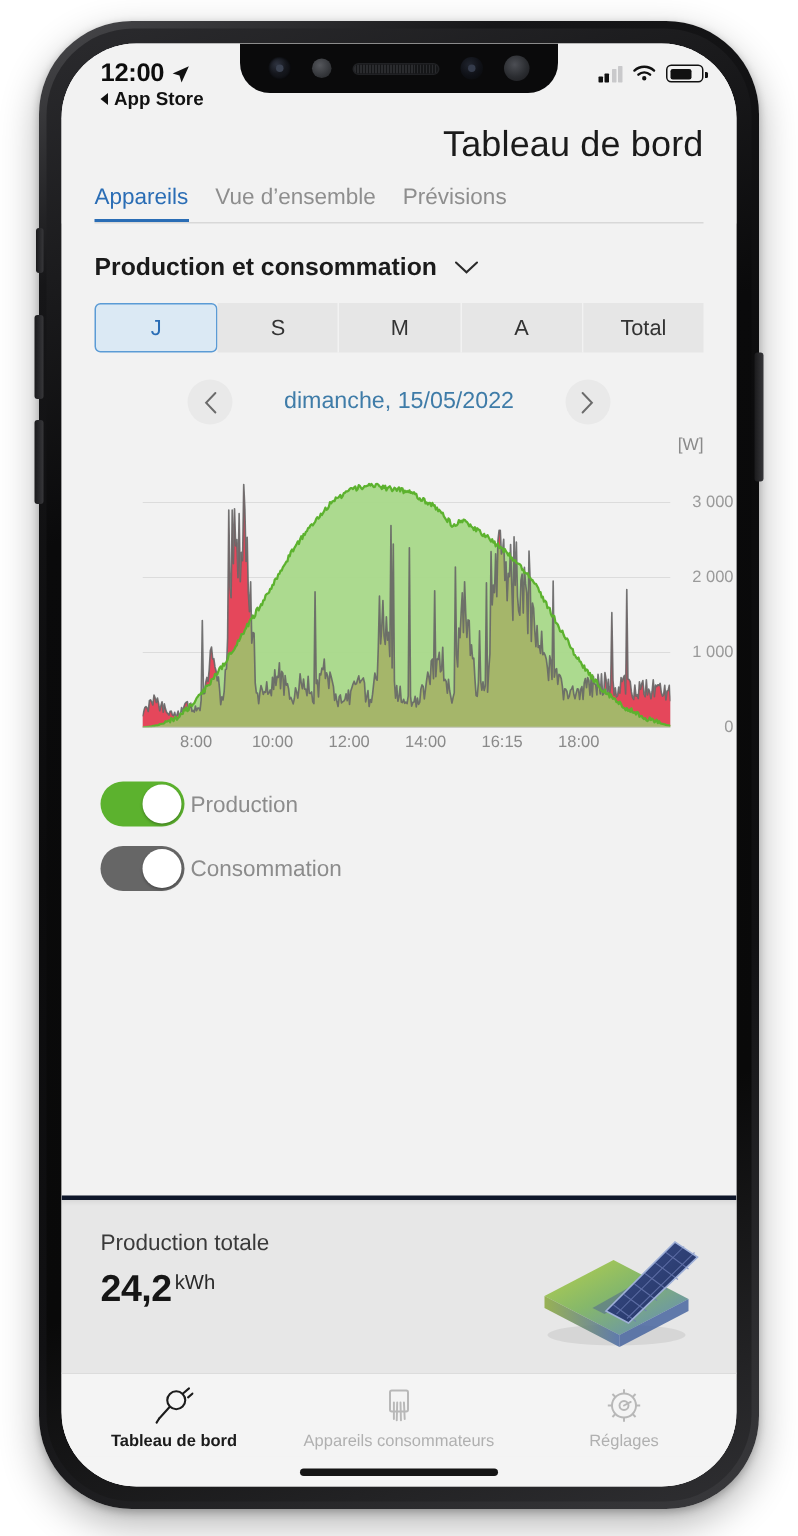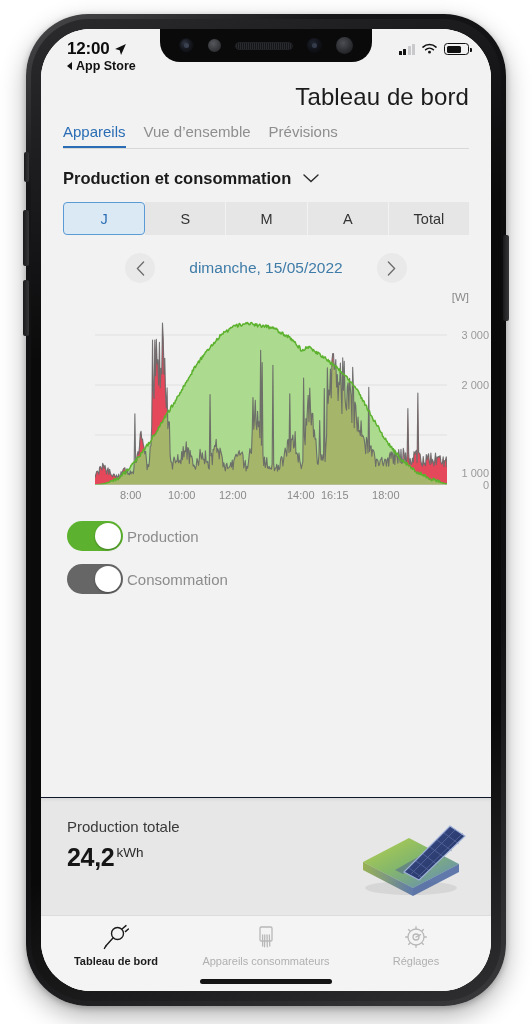--- a/index.html
+++ b/index.html
@@ -130,21 +130,21 @@
   
   .legend { padding: 6px 22px 0 26px; display:flex; flex-direction:column; gap:13px; }
   .leg-row { display:flex; align-items:center; gap:4px; }
   .toggle { width:56px; height:30px; border-radius:15px; position:relative; flex:none; }
   .toggle .knob { position:absolute; top:2px; right:2px; width:26px;height:26px;border-radius:50%;
                   background:#fff; box-shadow:0 1px 2px rgba(0,0,0,.30); }
   .leg-label { font-size:15px; color:#8c8c8c; }
 
   
   .spacer { flex:1; }
-  .total-card { background:#e7e7e7; border-top:1px solid #0f172a;
+  .total-card { background:#e7e7e7; border-top:3px solid #0f172a;
                 box-shadow: inset 0 3px 5px -3px rgba(0,0,0,.12);
                 padding: 20px 22px 18px 26px; position:relative; min-height:118px; }
   .total-label { font-size:15px; color:#3a3a3a; }
   .total-val { margin-top:8px; display:flex; align-items:flex-start; gap:2px; }
   .total-num { font-size:25px; font-weight:bold; color:#161616; letter-spacing:-0.3px; }
   .total-unit { font-size:13.5px; color:#2a2a2a; margin-top:2px; }
   .solar { position:absolute; right:22px; top:16px; width:118px; height:84px; }
 
   
   .bottomnav { background:#f4f4f4; border-top:1px solid #dcdcdc; display:flex;
@@ -267,30 +267,30 @@
               <polygon points="56.74945533769061,120.40476274681272 57.516339869281076,35 58.28322440087148,86.12585202385368 59.050108932461896,93.50300298204593 59.81699346405231,35 60.583877995642716,70.74788880470916 61.35076252723313,34.214371074622505 62.11764705882354,58.87785754764779 62.88453159041395,54.667441734872895 63.65141612200436,80.10617425644323 64.41830065359477,37.33352082227569 65.18518518518518,82.841143211612 65.9520697167756,63.228495233406974 66.718954248366,68.7676435719908 67.48583877995641,17.98206802627365 68.25272331154683,34.31907922016515 69.01960784313724,69.28270105039316 69.78649237472764,53.237200898671546 70.55337690631806,90.10515382961259 71.32026143790847,102.82886417773761 72.08714596949888,82.91103275564166 72.08714596949888,107.7458023997694 71.32026143790847,109.23760459762 70.55337690631806,112.53779598232975 69.78649237472764,110.96216586602287 69.01960784313724,113.84410387365264 68.25272331154683,114.88651627091157 67.48583877995641,117.47756068015676 66.718954248366,117.74094990811322 65.9520697167756,117.79397947329846 65.18518518518518,120.4335076566096 64.41830065359477,122.28521594775272 63.65141612200436,121.94907950053161 62.88453159041395,125.16297319537935 62.11764705882354,126.05687032464672 61.35076252723313,127.649901237493 60.583877995642716,128.9445607236268 59.81699346405231,129.89767732349486 59.050108932461896,130.87373691342754 58.28322440087148,130.1657792176556 57.516339869281076,131.11690613997524 56.74945533769061,134.7461868155756" fill="#e8384f" opacity="0.9"></polygon>
               <polygon points="236.9673202614379,55.20073832811157 237.73420479302834,48.554112855544645 238.50108932461873,48.54195044044556 238.50108932461873,59.40451657811019 237.73420479302834,60.43829979927712 236.9673202614379,57.15072952532297" fill="#e8384f" opacity="0.9"></polygon>
               <polygon points="308.2875816993465,143.41649959131004 309.0544662309368,148.0591141069818 309.0544662309368,157.6413178224124 308.2875816993465,154.7370460488243" fill="#e8384f" opacity="0.9"></polygon>
               <polygon points="310.5882352941176,147.8849129487486 311.35511982570813,158.04889441766642 312.12200435729847,152.0369013921056 312.88888888888897,103.45508317179151 313.65577342047925,148.40476810388313 314.42265795206976,158.48469038608027 315.1895424836601,153.61402118177975 315.9564270152506,159.54740338803376 316.72331154684093,158.78316523402347 317.49019607843144,153.09250909169515 318.25708061002183,157.09343532914428 319.0239651416122,146.6571739924811 319.79084967320256,149.28416771732907 320.55773420479306,146.91658217025997 321.32461873638346,145.25177597853093 322.0915032679739,157.5894998628096 322.8583877995642,88.05346006921168 323.6252723311547,147.677643124156 324.39215686274514,148.0149426084406 325.15904139433553,149.45585976318856 325.925925925926,156.28678338651306 326.6928104575164,159.8378638460745 327.45969498910677,161.2810260368692 328.22657952069716,151.65933936480602 328.99346405228766,159.11036936725668 329.760348583878,158.10238865122557 330.5272331154684,160.6875635126733 331.29411764705884,149.52903151193087 332.06100217864935,154.53370447099599 332.8278867102396,150.86740293178164 333.5947712418301,148.7063025364767 334.36165577342047,157.79255866929986 335.1285403050109,159.47147663783403 335.8954248366013,148.1536310295381 336.6623093681918,158.28649889380634 337.4291938997821,154.38683020421882 338.1960784313726,156.41328330703809 338.96296296296293,160.82714594231712 339.7298474945534,155.99191276650023 340.4967320261438,148.1391825069633 341.2636165577343,159.39404629398794 342.03050108932456,151.7507510974672 342.79738562091507,152.7218089968862 343.5642701525054,151.55102053503583 344.33115468409585,152.00000048869055 345.09803921568624,150.6389184929576 345.86492374727675,156.66645912328576 346.6318082788671,159.06921176829627 347.39869281045753,158.26896349987953 348.165577342048,151.82765935232956 348.9324618736383,161.57129734222147 349.69934640522877,155.60888626790904 350.4662309368192,155.2818995792206 351.23311546840955,151.84578779063455 352,162.50084440797568 352,179.10393382906915 351.23311546840955,178.64584745712466 350.4662309368192,178.57082649066817 349.69934640522877,178.44678088120776 348.9324618736383,178.23623725562834 348.165577342048,177.9132226187679 347.39869281045753,177.75708925261412 346.6318082788671,177.61434327147106 345.86492374727675,177.47873429237887 345.09803921568624,177.0942270932244 344.33115468409585,175.70411837062022 343.5642701525054,177.06046698646603 342.79738562091507,174.76731566441993 342.03050108932456,175.97694707462207 341.2636165577343,176.61718575899897 340.4967320261438,174.82296107650967 339.7298474945534,174.04437274870529 338.96296296296293,174.9971252613597 338.1960784313726,173.2627489321372 337.4291938997821,174.9533202968586 336.6623093681918,175.7173617075731 335.8954248366013,175.19584552252212 335.1285403050109,173.72747470139808 334.36165577342047,174.32055522595613 333.5947712418301,173.77414934824102 332.8278867102396,172.29955393955726 332.06100217864935,172.34652091345237 331.29411764705884,172.84719768341847 330.5272331154684,170.1812360343525 329.760348583878,169.60549683339713 328.99346405228766,171.32195879363158 328.22657952069716,169.73538273014532 327.45969498910677,170.21450762979862 326.6928104575164,169.91350953407536 325.925925925926,167.26712220631268 325.15904139433553,169.5659217021564 324.39215686274514,168.04949681869908 323.6252723311547,168.96614518768126 322.8583877995642,166.98446318111124 322.0915032679739,168.49461051023084 321.32461873638346,167.2022074631097 320.55773420479306,166.86506575748552 319.79084967320256,166.21718304453327 319.0239651416122,164.26264826248934 318.25708061002183,162.7973966249194 317.49019607843144,164.33139462447636 316.72331154684093,162.89593067635374 315.9564270152506,163.13350474896126 315.1895424836601,161.03475782528417 314.42265795206976,160.48055173901435 313.65577342047925,160.88947903158743 312.88888888888897,159.59312477542298 312.12200435729847,157.81347330534635 311.35511982570813,159.9907464078569 310.5882352941176,156.9707420538453" fill="#e8384f" opacity="0.9"></polygon>
               <polyline points="0,172.52902792692186 0.7668845315904113,169.58327309241483 1.5337690631808225,166.77650658331666 2.300653594771234,166.08960504139174 3.067538126361645,167.05578132624723 3.834422657952079,169.2569569655493 4.60130718954249,162.16765693832846 5.368191721132901,161.51282464120902 6.135076252723313,162.9330466498084 6.901960784313724,165.00809793696686 7.668845315904135,158.31322621604713 8.435729847494548,160.30419416221915 9.202614379084958,163.32336430386 9.969498910675393,160.35334447721996 10.736383442265803,164.14076615217854 11.503267973856214,168.84890251309264 12.270152505446626,165.41687299043784 13.037037037037036,162.82644633098883 13.803921568627448,169.76914396702074 14.57080610021786,164.21195037293276 15.33769063180827,167.72148548907444 16.104575163398682,169.90626973145928 16.871459694989095,170.68728351709368 17.638344226579527,171.7109695688364 18.405228758169937,169.16100337639352 19.17211328976035,169.1122279739068 19.93899782135076,171.62470181794467 20.70588235294117,172.05294355357393 21.472766884531584,169.88790582839698 22.23965141612202,173.00740641263576 23.00653594771243,171.61044886426015 23.77342047930284,169.06091094097542 24.540305010893253,173.17552862004518 25.307189542483663,171.2963709567653 26.074074074074073,166.64966822452016 26.840958605664486,170.0037331115888 27.607843137254896,166.12613404790562 28.374727668845306,164.02304899012861 29.14161220043572,163.18152908261047 29.90849673202613,162.73099621545452 30.675381263616565,168.62793701366985 31.442265795206975,166.85400983480847 32.209150326797385,163.74175572970333 32.9760348583878,169.3027583840509 33.742919389978205,168.53314564248055 34.50980392156864,169.75526694378433 35.27668845315905,165.66589662363847 36.04357298474947,168.85387313029347 36.81045751633987,167.0206468139287 37.57734204793029,166.9705718128432 38.3442265795207,168.67991288472106 39.11111111111111,161.5403945978483 39.87799564270152,108.75291228444492 40.644880174291934,157.42447688080654 41.41176470588234,157.25338031351572 42.178649237472754,149.81713890843932 42.94553376906317,146.64120875667655 43.71241830065358,149.32261804713156 44.47930283224399,141.374002526513 45.24618736383441,128.73799351862206 46.01307189542481,126.37364840039999 46.77995642701527,134.2949756339874 47.54684095860568,134.11969343271912 48.31372549019609,139.64348956381573 49.080610021786505,142.3106543380061 49.84749455337691,148.85427722724435 50.614379084967325,146.31067549586294 51.38126361655774,154.30670154480373 52.148148148148145,164.7117952393161 52.91503267973856,159.4929054803014 53.68191721132897,161.64578939855488 54.44880174291938,155.86448682854385 55.21568627450979,141.6473676008338 55.982570806100206,140.9581481693034 56.74945533769061,120.40476274681272 57.516339869281076,35 58.28322440087148,86.12585202385368 59.050108932461896,93.50300298204593 59.81699346405231,35 60.583877995642716,70.74788880470916 61.35076252723313,34.214371074622505 62.11764705882354,58.87785754764779 62.88453159041395,54.667441734872895 63.65141612200436,80.10617425644323 64.41830065359477,37.33352082227569 65.18518518518518,82.841143211612 65.9520697167756,63.228495233406974 66.718954248366,68.7676435719908 67.48583877995641,17.98206802627365 68.25272331154683,34.31907922016515 69.01960784313724,69.28270105039316 69.78649237472764,53.237200898671546 70.55337690631806,90.10515382961259 71.32026143790847,102.82886417773761 72.08714596949888,82.91103275564166 72.85403050108934,123.79239639085623 73.62091503267975,116.7291637350531 74.38779956427017,117.10545033117201 75.15468409586057,150.4119578945072 75.92156862745098,156.90025521231632 76.6884531590414,156.9893963424105 77.45533769063181,164.1239393075197 78.22222222222221,156.99499421887927 78.98910675381264,152.02642351519827 79.75599128540304,154.43602436327404 80.52287581699345,157.88496279106423 81.28976034858387,156.09515069162666 82.05664488017428,156.52787120572884 82.82352941176468,149.61246738237494 83.5904139433551,157.77865253850527 84.35729847494551,156.88932086891603 85.12418300653597,154.98069544134577 85.89106753812638,158.7976821887467 86.65795206971679,146.54167575808913 87.4248366013072,154.65479723398204 88.19172113289761,141.6125467062256 88.95860566448802,151.9236053683659 89.72549019607844,145.87906496691352 90.49237472766885,146.6333077867696 91.25925925925925,136.8080024730276 92.02614379084967,154.1151863209095 92.79302832244008,142.62950070245006 93.55991285403049,143.86268922295443 94.3267973856209,158.4256818111036 95.09368191721131,145.39982406571275 95.86056644880172,151.741799560993 96.62745098039214,150.8176343095828 97.39433551198255,154.19306364940914 98.16122004357295,161.10914451335762 98.92810457516337,159.94194564213151 99.69498910675378,162.01013606477673 100.46187363834424,164.23650152037087 101.22875816993465,160.65729744089975 101.99564270152506,153.52108671690127 102.76252723311548,156.1453183512231 103.52941176470588,160.36485755864314 104.29629629629629,154.03106964775813 105.06318082788671,144.28817587803658 105.83006535947712,150.53670300971456 106.59694989106752,154.05159089821882 107.36383442265794,147.6784102751434 108.1307189542484,154.46347580555218 108.89760348583881,154.38305523727453 109.66448801742922,158.7845302981333 110.43137254901963,145.8480062755884 111.19825708061005,157.08613610739283 111.96514161220045,157.32115470535095 112.73202614379086,156.26149240082387 113.49891067538128,162.8468658880185 114.26579520697169,164.07354952098237 115.0326797385621,89.59431781443116 115.79956427015252,150.7211442010647 116.56644880174292,148.36911992021118 117.33333333333333,159.6733729285002 118.10021786492375,144.23320659301646 118.86710239651416,144.93340718488037 119.63398692810456,140.44996329590978 120.40087145969498,141.33681446534754 121.16775599128539,134.32038982466167 121.9346405228758,147.34133170882092 122.70152505446622,143.5562235350701 123.46840958605662,145.90489467151596 124.23529411764703,154.01319559602166 125.00217864923745,143.12176941060537 125.76906318082786,146.04837614087484 126.53594771241832,149.25220917428243 127.30283224400868,152.75268637643126 128.06971677559912,161.93051843327635 128.83660130718948,157.67922088959622 129.60348583877996,162.52596109719838 130.37037037037035,166.00102461549972 131.13725490196077,159.49735223377454 131.9041394335512,158.3203528668522 132.6710239651416,163.57366932983956 133.437908496732,162.79472759041133 134.20479302832246,162.38462168150477 134.97167755991282,161.13755024929193 135.7385620915033,157.50571208247172 136.5054466230937,162.18459003740406 137.2723311546841,155.002264058899 138.03921568627453,164.5805542964795 138.80610021786492,155.8011885931679 139.57298474945534,153.49219585561286 140.33986928104576,151.02842219163392 141.10675381263616,149.14512956696402 141.87363834422658,151.24907489140833 142.640522875817,150.88337822968472 143.4074074074074,147.99919926156605 144.1742919389978,145.60107432388799 144.94117647058823,150.1886145952169 145.70806100217862,148.81286989336496 146.47494553376904,148.05375989009661 147.24183006535947,146.94549313155449 148.00871459694986,150.36865415035498 148.77559912854028,162.957949856917 149.5424836601307,159.37978650097745 150.3093681917211,155.43099818673778 151.0762527233115,166.00518455996226 151.84313725490193,161.3491700505508 152.61002178649233,163.18403394939065 153.3769063180828,157.75055031297256 154.1437908496732,150.59082467535555 154.91067538126362,143.64522893904092 155.67755991285404,147.44313642144994 156.44444444444443,148.4914725025496 157.2113289760349,126.1517717094591 157.97821350762527,92.45066312742408 158.74509803921572,124.28518929797052 159.51198257080608,113.38782045957147 160.27886710239653,95.30323647712568 161.04575163398695,118.93930690058696 161.81263616557737,124.62096670497218 162.57952069716777,106.29290528748234 163.3464052287582,121.72285796711647 164.1132897603486,116.49185336675 164.880174291939,132.70802850849228 165.64705882352942,45.347705713089795 166.41394335511984,140.2571188838917 167.18082788671023,57.64627700544132 167.94771241830065,149.20304697635126 168.71459694989107,160.45375842832013 169.48148148148147,152.03510085210755 170.2483660130719,162.5230011925744 171.0152505446623,159.5062919219205 171.7821350762527,152.59886609580195 172.54901960784312,162.94123193965237 173.31590413943354,163.37946519456136 174.08278867102393,161.23114289506262 174.84967320261435,163.8581759128695 175.61655773420478,163.0656309096356 176.3834422657952,164.0595910478417 177.1503267973856,158.91644952337722 177.91721132897604,60.22213839185004 178.68409586056643,159.15966789334425 179.45098039215688,165.71479194126877 180.21786492374724,163.26348428870594 180.9847494553377,163.01554673246827 181.7516339869281,159.2280454636555 182.5185185185185,166.21370749332286 183.28540305010893,160.40609375831474 184.05228758169935,164.62944347966544 184.81917211328974,163.14156650888125 185.58605664488022,154.4089342795624 186.35294117647058,151.581583653934 187.119825708061,152.69786686342525 187.8867102396514,160.88177737426142 188.65359477124187,154.5707034771505 189.42047930283223,148.38059903986314 190.18736383442268,143.0532237888629 190.9542483660131,146.35264485878102 191.72113289760347,151.24428285579796 192.48801742919392,135.6678420369061 193.25490196078434,134.37650263636723 194.0217864923747,147.43582441957432 194.78867102396515,88.83695839698672 195.55555555555557,146.13625307513612 196.32244008714594,134.32986776010668 197.08932461873638,134.5844061639834 197.8562091503268,129.93525344850198 198.62309368191717,142.91431290757947 199.38997821350762,141.79206346226272 200.15686274509804,126.49301566243152 200.9237472766884,148.80507046318118 201.69063180827885,147.87021433022858 202.45751633986927,149.30774710645846 203.22440087145964,157.11453404574902 203.99128540305009,147.94575613483084 204.75816993464053,155.32495002540887 205.52505446623096,159.3628392131198 206.29193899782135,163.675468437958 207.05882352941177,159.89105673798747 207.8257080610022,156.8987286777824 208.59259259259258,72.98060134301595 209.359477124183,131.654605604498 210.12636165577342,139.65526385128902 210.89324618736381,113.66270481514802 211.66013071895424,120.09786371960384 212.4270152505447,103.51860180430931 213.19389978213505,90.27028135480485 213.96078431372553,116.71343117489533 214.7276688453159,82.92571396226417 215.4945533769063,104.13380724679926 216.26143790849676,119.90030439437598 217.02832244008718,108.26225315995971 217.79520697167754,108.60690883370442 218.562091503268,131.95891234298142 219.3289760348584,124.90256030440047 220.09586056644878,134.18245280323958 220.86274509803923,133.72177366935705 221.62962962962965,147.6980423622658 222.39651416122,158.69741751011676 223.16339869281046,159.1940045489984 223.93028322440088,150.08758071908758 224.69716775599125,115.49062923244398 225.4640522875817,148.67490948270344 226.23093681917211,155.07413370136533 226.99782135076248,149.6248395469258 227.76470588235293,155.31493502939443 228.53159041394335,152.2404624850609 229.2984749455338,83.61240346801048 230.0653594771242,156.43028810399812 230.83224400871458,141.5656293741947 231.599128540305,131.00140235415807 232.36601307189542,62.78926050108272 233.13289760348584,98.33282532854312 233.89978213507626,85.06437717237547 234.66666666666666,90.06403980612794 235.43355119825708,64.16603844585752 236.2004357298475,92.81095029289467 236.9673202614379,55.20073832811157 237.73420479302834,48.554112855544645 238.50108932461873,48.54195044044556 239.26797385620912,64.3543796547486 240.03485838779957,62.20497018733836 240.80174291939,54.59543925187752 241.56862745098044,82.02726569526335 242.33551198257075,69.54358226933472 243.10239651416123,95.43279111720378 243.86928104575168,77.24754501175062 244.63616557734204,79.39990147811913 245.40305010893246,58.001594479118694 246.1699346405229,84.287015613037 246.93681917211327,108.54284513538505 247.7037037037037,52.850621348619484 248.47058823529414,85.23153537196275 249.2374727668845,56.33665759390739 250.00435729847493,92.68632737669554 250.77124183006538,102.28248257718838 251.53812636165574,105.10829631544671 252.30501089324616,81.94285394958428 253.07189542483667,77.73431446910702 253.83877995642698,103.72850254722132 254.6056644880174,73.23829813812524 255.37254901960785,84.11111605424476 256.13943355119835,90.31284211611707 256.90631808278863,117.39644067430265 257.6732026143791,62.30125797683091 258.44008714596947,82.02909428927846 259.20697167756,122.6986313329543 259.9738562091503,97.01419166801755 260.7407407407408,100.46903566784327 261.5076252723311,115.13428951262875 262.2745098039216,126.08017972123386 263.04139433551194,112.00126736595179 263.80827886710244,126.60481201412884 264.57516339869284,125.50553532550529 265.3420479302833,130.5761996435443 266.10893246187356,115.85966069170411 266.87581699346407,131.51542073168773 267.6427015250545,130.14040000384784 268.4095860566449,131.7058576053783 269.17647058823525,134.33202860565729 269.94335511982575,140.07663894542742 270.71023965141615,148.59562815229094 271.47712418300654,132.2948246521887 272.244008714597,135.75370343682354 273.0108932461874,148.00724022622526 273.77777777777777,82.32361201975078 274.5446623093682,146.4833675386599 275.3115468409586,141.39363239065364 276.078431372549,140.77320048776326 276.84531590413945,151.20848036258568 277.61220043572985,144.5796640698868 278.37908496732024,145.27450603697835 279.1459694989107,147.28842017162333 279.9128540305012,152.50186989864244 280.6797385620915,161.40486149099135 281.4466230936819,154.13617620336197 282.2135076252723,154.55674400754475 282.9803921568628,155.99784743411877 283.74727668845316,160.69354235736375 284.51416122004355,159.2344236516018 285.28104575163394,155.16241390695762 286.04793028322445,154.31408882976356 286.8148148148148,152.3337102476756 287.5816993464053,158.0478835078723 288.3485838779956,160.77969454304068 289.11546840958613,157.1652227065376 289.8823529411764,154.15069242912185 290.6492374727669,154.53722263797437 291.41612200435736,161.2318702191621 292.18300653594775,154.59912021811493 292.9498910675381,152.72831672153188 293.7167755991286,161.2638250948557 294.483660130719,150.122798080943 295.2505446623094,147.3127086960724 296.0174291938997,153.46522971957344 296.7843137254902,146.6865097554525 297.5511982570806,148.6799042732887 298.31808278867106,158.47191908472766 299.08496732026146,147.7250951686521 299.85185185185185,159.5434823452985 300.6187363834423,146.04953626219793 301.3856209150327,150.77384130380514 302.1525054466231,151.59740693084038 302.91938997821353,158.31762278822774 303.6862745098039,144.59464642077103 304.4531590413943,151.18438516849008 305.22004357298476,157.5520888263273 305.98692810457516,144.23395083952965 306.75381263616566,158.38031281508782 307.520697167756,157.3123968200395 308.2875816993465,143.41649959131004 309.0544662309368,148.0591141069818 309.8213507625273,156.3742231050504 310.5882352941176,147.8849129487486 311.35511982570813,158.04889441766642 312.12200435729847,152.0369013921056 312.88888888888897,103.45508317179151 313.65577342047925,148.40476810388313 314.42265795206976,158.48469038608027 315.1895424836601,153.61402118177975 315.9564270152506,159.54740338803376 316.72331154684093,158.78316523402347 317.49019607843144,153.09250909169515 318.25708061002183,157.09343532914428 319.0239651416122,146.6571739924811 319.79084967320256,149.28416771732907 320.55773420479306,146.91658217025997 321.32461873638346,145.25177597853093 322.0915032679739,157.5894998628096 322.8583877995642,88.05346006921168 323.6252723311547,147.677643124156 324.39215686274514,148.0149426084406 325.15904139433553,149.45585976318856 325.925925925926,156.28678338651306 326.6928104575164,159.8378638460745 327.45969498910677,161.2810260368692 328.22657952069716,151.65933936480602 328.99346405228766,159.11036936725668 329.760348583878,158.10238865122557 330.5272331154684,160.6875635126733 331.29411764705884,149.52903151193087 332.06100217864935,154.53370447099599 332.8278867102396,150.86740293178164 333.5947712418301,148.7063025364767 334.36165577342047,157.79255866929986 335.1285403050109,159.47147663783403 335.8954248366013,148.1536310295381 336.6623093681918,158.28649889380634 337.4291938997821,154.38683020421882 338.1960784313726,156.41328330703809 338.96296296296293,160.82714594231712 339.7298474945534,155.99191276650023 340.4967320261438,148.1391825069633 341.2636165577343,159.39404629398794 342.03050108932456,151.7507510974672 342.79738562091507,152.7218089968862 343.5642701525054,151.55102053503583 344.33115468409585,152.00000048869055 345.09803921568624,150.6389184929576 345.86492374727675,156.66645912328576 346.6318082788671,159.06921176829627 347.39869281045753,158.26896349987953 348.165577342048,151.82765935232956 348.9324618736383,161.57129734222147 349.69934640522877,155.60888626790904 350.4662309368192,155.2818995792206 351.23311546840955,151.84578779063455 352,162.50084440797568" fill="none" stroke="#666666" stroke-width="1.1" opacity="0.9" stroke-linejoin="round"></polyline>
               <polyline points="0,180 0.7668845315904113,180 1.5337690631808225,179.69899517096465 2.300653594771234,179.67681096788326 3.067538126361645,179.66257554486168 3.834422657952079,179.6522060209857 4.60130718954249,179.47364362470464 5.368191721132901,179.34829701374818 6.135076252723313,179.36598704527609 6.901960784313724,178.92963987577195 7.668845315904135,179.07479775919376 8.435729847494548,178.70993386677148 9.202614379084958,178.54157981245348 9.969498910675393,178.56074473625435 10.736383442265803,178.35536279840667 11.503267973856214,177.81964456996107 12.270152505446626,177.6774685805854 13.037037037037036,177.51468300526892 13.803921568627448,177.36032598567945 14.57080610021786,177.14902222504543 15.33769063180827,175.84434618461626 16.104575163398682,176.10487268173617 16.871459694989095,175.703087624901 17.638344226579527,175.3368328372118 18.405228758169937,176.4728036869585 19.17211328976035,173.65457803890726 19.93899782135076,174.35371489605353 20.70588235294117,175.73760321911644 21.472766884531584,173.39445739062523 22.23965141612202,173.0008233881724 23.00653594771243,174.8217469130466 23.77342047930284,173.5766343756179 24.540305010893253,173.0158644162427 25.307189542483663,170.64831307549883 26.074074074074073,171.1145643900942 26.840958605664486,170.99996796451623 27.607843137254896,168.02439150506376 28.374727668845306,168.52685860182467 29.14161220043572,166.64798281070716 29.90849673202613,169.03803650109597 30.675381263616565,168.4359051344961 31.442265795206975,164.49398114863774 32.209150326797385,164.94661877017006 32.9760348583878,165.67633321533927 33.742919389978205,164.45018357376128 34.50980392156864,163.83308930227568 35.27668845315905,162.229355918556 36.04357298474947,160.40363753558194 36.81045751633987,159.49132809140323 37.57734204793029,158.2424853820362 38.3442265795207,158.10725495563352 39.11111111111111,156.8173009239965 39.87799564270152,157.35310192227624 40.644880174291934,154.58176437325469 41.41176470588234,156.26413137509545 42.178649237472754,152.33989840528417 42.94553376906317,152.32140663532394 43.71241830065358,151.775263123263 44.47930283224399,151.7182763342245 45.24618736383441,151.20842193294328 46.01307189542481,147.80829506294407 46.77995642701527,147.50245303275926 47.54684095860568,147.55786655891956 48.31372549019609,144.30243943368686 49.080610021786505,145.14131830058068 49.84749455337691,144.49587080486458 50.614379084967325,142.46567198926329 51.38126361655774,140.24902145545076 52.148148148148145,139.21715375449924 52.91503267973856,141.07481636954287 53.68191721132897,137.43255300084962 54.44880174291938,138.7870274835098 55.21568627450979,137.17928475258398 55.982570806100206,136.24141414168096 56.74945533769061,134.7461868155756 57.516339869281076,131.11690613997524 58.28322440087148,130.1657792176556 59.050108932461896,130.87373691342754 59.81699346405231,129.89767732349486 60.583877995642716,128.9445607236268 61.35076252723313,127.649901237493 62.11764705882354,126.05687032464672 62.88453159041395,125.16297319537935 63.65141612200436,121.94907950053161 64.41830065359477,122.28521594775272 65.18518518518518,120.4335076566096 65.9520697167756,117.79397947329846 66.718954248366,117.74094990811322 67.48583877995641,117.47756068015676 68.25272331154683,114.88651627091157 69.01960784313724,113.84410387365264 69.78649237472764,110.96216586602287 70.55337690631806,112.53779598232975 71.32026143790847,109.23760459762 72.08714596949888,107.7458023997694 72.85403050108934,107.38622300336563 73.62091503267975,105.33310225898144 74.38779956427017,106.97956510462792 75.15468409586057,105.46766502522175 75.92156862745098,101.20210420734742 76.6884531590414,100.06294004550946 77.45533769063181,101.969807299134 78.22222222222221,99.97956891854606 78.98910675381264,97.84590853039738 79.75599128540304,98.33539229202897 80.52287581699345,95.16467253717724 81.28976034858387,95.02711413937071 82.05664488017428,91.82407732726706 82.82352941176468,91.03131211505223 83.5904139433551,90.60710006445846 84.35729847494551,90.0696424840583 85.12418300653597,87.56543232568728 85.89106753812638,87.59655389339058 86.65795206971679,84.86242066554256 87.4248366013072,84.86043232991025 88.19172113289761,81.3974634746256 88.95860566448802,80.62112382528309 89.72549019607844,80.94708191413505 90.49237472766885,77.8513733212205 91.25925925925925,77.5147745233995 92.02614379084967,75.39732096553628 92.79302832244008,75.48155171815347 93.55991285403049,73.26183788306314 94.3267973856209,72.0492363424083 95.09368191721131,70.90591876400326 95.86056644880172,69.45510082320195 96.62745098039214,69.28311722535719 97.39433551198255,65.2509722634339 98.16122004357295,65.80082928563002 98.92810457516337,62.53250813094627 99.69498910675378,61.326284966177994 100.46187363834424,62.573131139242065 101.22875816993465,60.412306799510745 101.99564270152506,59.07862443017545 102.76252723311548,57.67380944563155 103.52941176470588,55.928152214078395 104.29629629629629,57.641274287744835 105.06318082788671,54.58627644509147 105.83006535947712,52.511994056062804 106.59694989106752,54.37640933296396 107.36383442265794,50.99055626163823 108.1307189542484,51.68554930048052 108.89760348583881,49.60204510533603 109.66448801742922,49.07760884494303 110.43137254901963,46.98784230269635 111.19825708061005,46.78821873768743 111.96514161220045,45.16960408381129 112.73202614379086,44.51047734497419 113.49891067538128,45.2530381238993 114.26579520697169,44.046247502687436 115.0326797385621,43.10712155534159 115.79956427015252,40.97675715110921 116.56644880174292,39.77156276614579 117.33333333333333,40.764028827349364 118.10021786492375,39.69283367086339 118.86710239651416,37.44493559775532 119.63398692810456,38.35758507914019 120.40087145969498,36.96359381631572 121.16775599128539,35.59723628008811 121.9346405228758,33.42980692121725 122.70152505446622,34.87077554703282 123.46840958605662,34.26312085719934 124.23529411764703,32.835075123345206 125.00217864923745,29.715337424626313 125.76906318082786,30.55449113256273 126.53594771241832,29.38786462046741 127.30283224400868,28.92208859512752 128.06971677559912,29.02997723500974 128.83660130718948,26.636068377619523 129.60348583877996,27.02042685910118 130.37037037037035,26.823189088591818 131.13725490196077,26.117929954154846 131.9041394335512,24.901076583820753 132.6710239651416,26.992202692918795 133.437908496732,25.78901045384751 134.20479302832246,23.687594531538167 134.97167755991282,23.52655137429312 135.7385620915033,22.518886703681318 136.5054466230937,22.635032801196985 137.2723311546841,22.238076367279547 138.03921568627453,21.03146814715629 138.80610021786492,20.427846311613905 139.57298474945534,20.386423591824666 140.33986928104576,21.060925135035944 141.10675381263616,19.883147968835544 141.87363834422658,19.285697732323655 142.640522875817,22.021446907442396 143.4074074074074,21.138625173657033 144.1742919389978,18.44550332810107 144.94117647058823,18.954592206898838 145.70806100217862,20.37162639450665 146.47494553376904,21.097452552619842 147.24183006535947,20.241675839315064 148.00871459694986,19.016100525336583 148.77559912854028,19.306155277752936 149.5424836601307,18.949649838061134 150.3093681917211,18.757891159691326 151.0762527233115,17.56876652978346 151.84313725490193,18.647279331497117 152.61002178649233,17.573539414404536 153.3769063180828,18.66561367007253 154.1437908496732,19.73947305772819 154.91067538126362,19.610154248238388 155.67755991285404,17.66681549050449 156.44444444444443,17.58875588575998 157.2113289760349,18.108522463857753 157.97821350762527,19.314419148404625 158.74509803921572,19.503592274644802 159.51198257080608,21.021198884724015 160.27886710239653,18.70010271181468 161.04575163398695,20.38856061075637 161.81263616557737,18.85469974950766 162.57952069716777,21.932475541801495 163.3464052287582,20.326033851290077 164.1132897603486,19.807771167951188 164.880174291939,19.19136089862431 165.64705882352942,20.527260103646455 166.41394335511984,22.395089770194517 167.18082788671023,21.64541825239823 167.94771241830065,20.186293122036005 168.71459694989107,20.59835321139667 169.48148148148147,22.259564472569338 170.2483660130719,20.854470468911472 171.0152505446623,19.87924298780416 171.7821350762527,22.584379593920858 172.54901960784312,20.488946129293993 173.31590413943354,20.54069465242958 174.08278867102393,23.75051445509095 174.84967320261435,22.036106483609075 175.61655773420478,23.099466945221224 176.3834422657952,22.370640281486345 177.1503267973856,23.09838843501467 177.91721132897604,21.87466232241627 178.68409586056643,23.62804748978229 179.45098039215688,23.132076685335136 180.21786492374724,24.083584354074418 180.9847494553377,23.136216369069984 181.7516339869281,24.443813212556762 182.5185185185185,24.22230963795272 183.28540305010893,26.958098798925306 184.05228758169935,27.896066441255414 184.81917211328974,27.141588669197205 185.58605664488022,28.808972068861408 186.35294117647058,28.93423405815571 187.119825708061,27.068813385916712 187.8867102396514,27.487177773725705 188.65359477124187,30.579598274301077 189.42047930283223,29.916174196729486 190.18736383442268,31.402765741535262 190.9542483660131,30.24948419893488 191.72113289760347,30.228761647748797 192.48801742919392,32.46717145610478 193.25490196078434,30.289121078217732 194.0217864923747,32.042020567102355 194.78867102396515,31.814772828342058 195.55555555555557,34.67435715099171 196.32244008714594,33.38068177906513 197.08932461873638,35.8430272660224 197.8562091503268,34.852775999144 198.62309368191717,35.98161195150385 199.38997821350762,37.130924571443444 200.15686274509804,36.773166378339084 200.9237472766884,39.19068480145043 201.69063180827885,40.38662069263279 202.45751633986927,41.538588621550076 203.22440087145964,42.98978267058175 203.99128540305009,40.578639383669184 204.75816993464053,41.49761560228134 205.52505446623096,45.373001275239176 206.29193899782135,46.17678157874832 207.05882352941177,45.72849087855397 207.8257080610022,44.44261822240804 208.59259259259258,45.54387275709047 209.359477124183,45.3337087584477 210.12636165577342,44.45193413620683 210.89324618736381,41.71885858894953 211.66013071895424,43.2400367867713 212.4270152505447,42.13328330033744 213.19389978213505,43.14046337713606 213.96078431372553,41.41414964900298 214.7276688453159,41.529023371101175 215.4945533769063,42.509199274618624 216.26143790849676,42.995637867964945 217.02832244008718,44.15273756801693 217.79520697167754,45.88613842554341 218.562091503268,44.622642002853695 219.3289760348584,46.24077486836052 220.09586056644878,46.611162219951325 220.86274509803923,48.393517698435204 221.62962962962965,46.51685856448276 222.39651416122,49.18055760756556 223.16339869281046,47.16115533214764 223.93028322440088,48.046038435483894 224.69716775599125,48.17612883364191 225.4640522875817,50.129481349603 226.23093681917211,51.860452482383465 226.99782135076248,52.37679280275741 227.76470588235293,50.90107255122237 228.53159041394335,53.06082133400152 229.2984749455338,52.52292492940276 230.0653594771242,51.764042996892755 230.83224400871458,53.35228741130015 231.599128540305,54.75569396285833 232.36601307189542,56.06025875783432 233.13289760348584,54.52672392412336 233.89978213507626,56.800451421659716 234.66666666666666,55.9059583544731 235.43355119825708,59.18953821666878 236.2004357298475,58.4298282535442 236.9673202614379,57.15072952532297 237.73420479302834,60.43829979927712 238.50108932461873,59.40451657811019 239.26797385620912,60.28457680987373 240.03485838779957,60.5884756570548 240.80174291939,63.04954670729981 241.56862745098044,61.02414032290963 242.33551198257075,62.62768340188687 243.10239651416123,63.64882329788084 243.86928104575168,65.37398673389472 244.63616557734204,63.81747292381486 245.40305010893246,67.2605719104052 246.1699346405229,66.6762090688632 246.93681917211327,68.67334201899487 247.7037037037037,68.76341728148637 248.47058823529414,68.46479447087381 249.2374727668845,70.28726010917318 250.00435729847493,70.57835206410932 250.77124183006538,70.75963194191063 251.53812636165574,71.15221016436875 252.30501089324616,72.03063478708782 253.07189542483667,74.86461735862538 253.83877995642698,74.73198976924472 254.6056644880174,77.11019067488976 255.37254901960785,76.8327567004689 256.13943355119835,77.4586623171583 256.90631808278863,77.16313598215702 257.6732026143791,79.81395327421565 258.44008714596947,80.0850411165253 259.20697167756,81.68803684212156 259.9738562091503,81.59485994289112 260.7407407407408,83.16612348015661 261.5076252723311,84.16434048684317 262.2745098039216,84.21102317758634 263.04139433551194,85.63559079274096 263.80827886710244,86.99611363431724 264.57516339869284,89.68633313116682 265.3420479302833,89.69227223250856 266.10893246187356,93.2965847469361 266.87581699346407,92.79373550103375 267.6427015250545,96.12953052125978 268.4095860566449,95.53937214518807 269.17647058823525,96.50021639290955 269.94335511982575,100.3537331346852 270.71023965141615,99.99966400524104 271.47712418300654,100.32897145627366 272.244008714597,104.27314552164802 273.0108932461874,106.05555386260181 273.77777777777777,105.30093369715742 274.5446623093682,105.79717848451568 275.3115468409586,109.99059275458193 276.078431372549,110.44193059556623 276.84531590413945,111.32320209811715 277.61220043572985,113.31711578456792 278.37908496732024,115.82434458241741 279.1459694989107,116.26466964009926 279.9128540305012,115.38806431433746 280.6797385620915,118.02119500496802 281.4466230936819,119.83196708735292 282.2135076252723,121.03680073513696 282.9803921568628,120.58813859434696 283.74727668845316,121.83081619983656 284.51416122004355,124.6752314822086 285.28104575163394,126.60037338811578 286.04793028322445,127.34797165388639 286.8148148148148,127.63985855491063 287.5816993464053,131.47142593689216 288.3485838779956,131.75123979790786 289.11546840958613,133.37306555767987 289.8823529411764,134.24027458008584 290.6492374727669,133.34371805879286 291.41612200435736,135.93940002687097 292.18300653594775,136.21735336363705 292.9498910675381,138.18784627311877 293.7167755991286,140.1804548005912 294.483660130719,138.59316747406726 295.2505446623094,142.1390390846399 296.0174291938997,141.32098008240993 296.7843137254902,141.94439839381795 297.5511982570806,144.7259167290915 298.31808278867106,143.66854098026914 299.08496732026146,147.3378205755177 299.85185185185185,145.13109079996738 300.6187363834423,149.22439048103251 301.3856209150327,149.7991273832671 302.1525054466231,147.95392008856223 302.91938997821353,148.83259596076658 303.6862745098039,152.25812793829851 304.4531590413943,152.6753800111073 305.22004357298476,154.13702869298402 305.98692810457516,155.42976903214162 306.75381263616566,156.15145351151756 307.520697167756,156.50544474392407 308.2875816993465,154.7370460488243 309.0544662309368,157.6413178224124 309.8213507625273,157.74592427906128 310.5882352941176,156.9707420538453 311.35511982570813,159.9907464078569 312.12200435729847,157.81347330534635 312.88888888888897,159.59312477542298 313.65577342047925,160.88947903158743 314.42265795206976,160.48055173901435 315.1895424836601,161.03475782528417 315.9564270152506,163.13350474896126 316.72331154684093,162.89593067635374 317.49019607843144,164.33139462447636 318.25708061002183,162.7973966249194 319.0239651416122,164.26264826248934 319.79084967320256,166.21718304453327 320.55773420479306,166.86506575748552 321.32461873638346,167.2022074631097 322.0915032679739,168.49461051023084 322.8583877995642,166.98446318111124 323.6252723311547,168.96614518768126 324.39215686274514,168.04949681869908 325.15904139433553,169.5659217021564 325.925925925926,167.26712220631268 326.6928104575164,169.91350953407536 327.45969498910677,170.21450762979862 328.22657952069716,169.73538273014532 328.99346405228766,171.32195879363158 329.760348583878,169.60549683339713 330.5272331154684,170.1812360343525 331.29411764705884,172.84719768341847 332.06100217864935,172.34652091345237 332.8278867102396,172.29955393955726 333.5947712418301,173.77414934824102 334.36165577342047,174.32055522595613 335.1285403050109,173.72747470139808 335.8954248366013,175.19584552252212 336.6623093681918,175.7173617075731 337.4291938997821,174.9533202968586 338.1960784313726,173.2627489321372 338.96296296296293,174.9971252613597 339.7298474945534,174.04437274870529 340.4967320261438,174.82296107650967 341.2636165577343,176.61718575899897 342.03050108932456,175.97694707462207 342.79738562091507,174.76731566441993 343.5642701525054,177.06046698646603 344.33115468409585,175.70411837062022 345.09803921568624,177.0942270932244 345.86492374727675,177.47873429237887 346.6318082788671,177.61434327147106 347.39869281045753,177.75708925261412 348.165577342048,177.9132226187679 348.9324618736383,178.23623725562834 349.69934640522877,178.44678088120776 350.4662309368192,178.57082649066817 351.23311546840955,178.64584745712466 352,179.10393382906915" fill="none" stroke="#5cb22e" stroke-width="1.5" stroke-linejoin="round"></polyline>
               <line x1="0" y1="180" x2="352" y2="180" stroke="#c6c6c6" stroke-width="0.9"></line>
             </svg>
           <div id="ylabels">
               <div class="ylab" style="top: 100%;">0</div>
-              <div class="ylab" style="top: 72.2222%; margin-top: 38px;">1 000</div>
+              <div class="ylab" style="top: 72.2222%;">1 000</div>
               <div class="ylab" style="top: 44.4444%;">2 000</div>
               <div class="ylab" style="top: 16.6667%;">3 000</div>
             </div>
         </div>
         <div class="xaxis" id="xlabels">
             <div class="xlab" style="left: 10.1449%;">8:00</div>
             <div class="xlab" style="left: 24.6377%;">10:00</div>
             <div class="xlab" style="left: 39.1304%;">12:00</div>
-            <div class="xlab" style="left: 53.6232%; margin-left: 17px;">14:00</div>
+            <div class="xlab" style="left: 53.6232%;">14:00</div>
             <div class="xlab" style="left: 68.1159%;">16:15</div>
             <div class="xlab" style="left: 82.6087%;">18:00</div>
           </div>
       </div>
 
       <div class="legend">
         <div class="leg-row">
           <span class="toggle" style="background:#5cb22e">
             <span class="knob"></span>
           </span>

